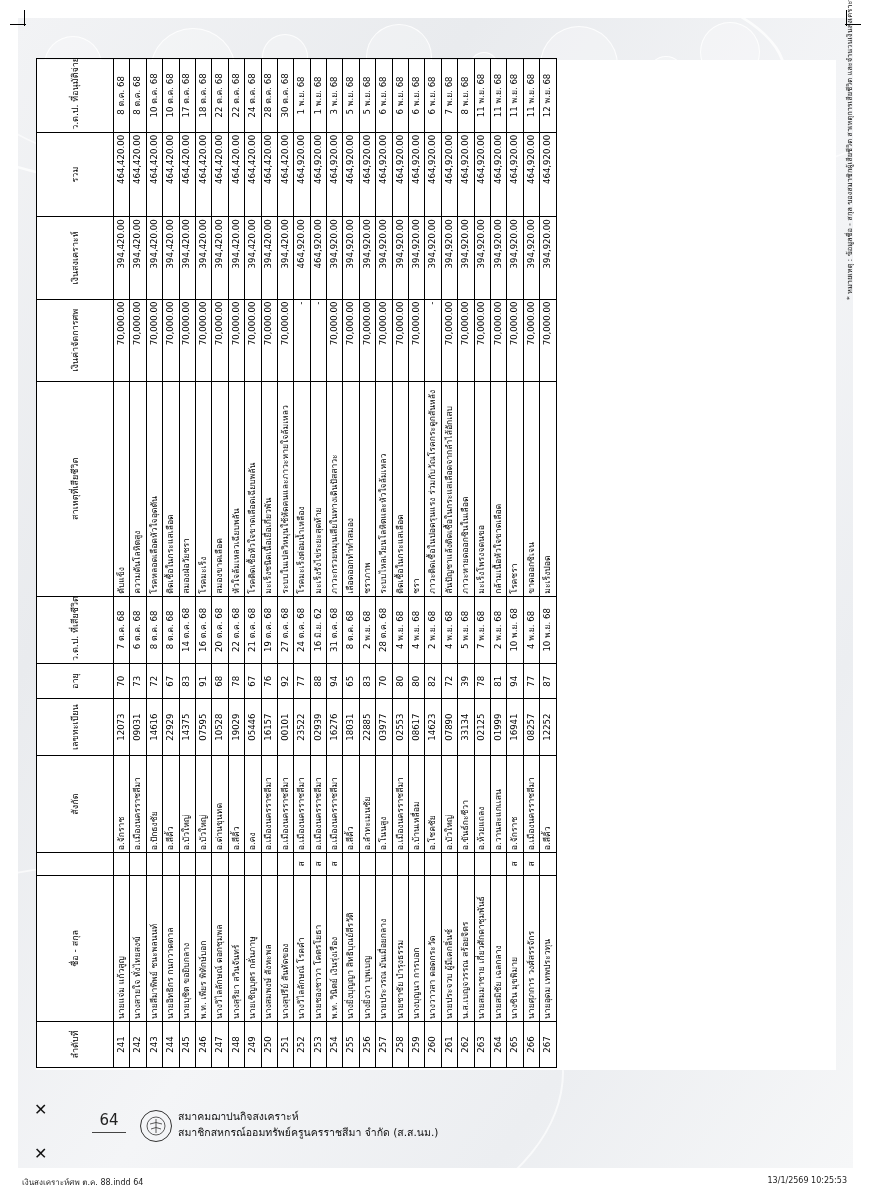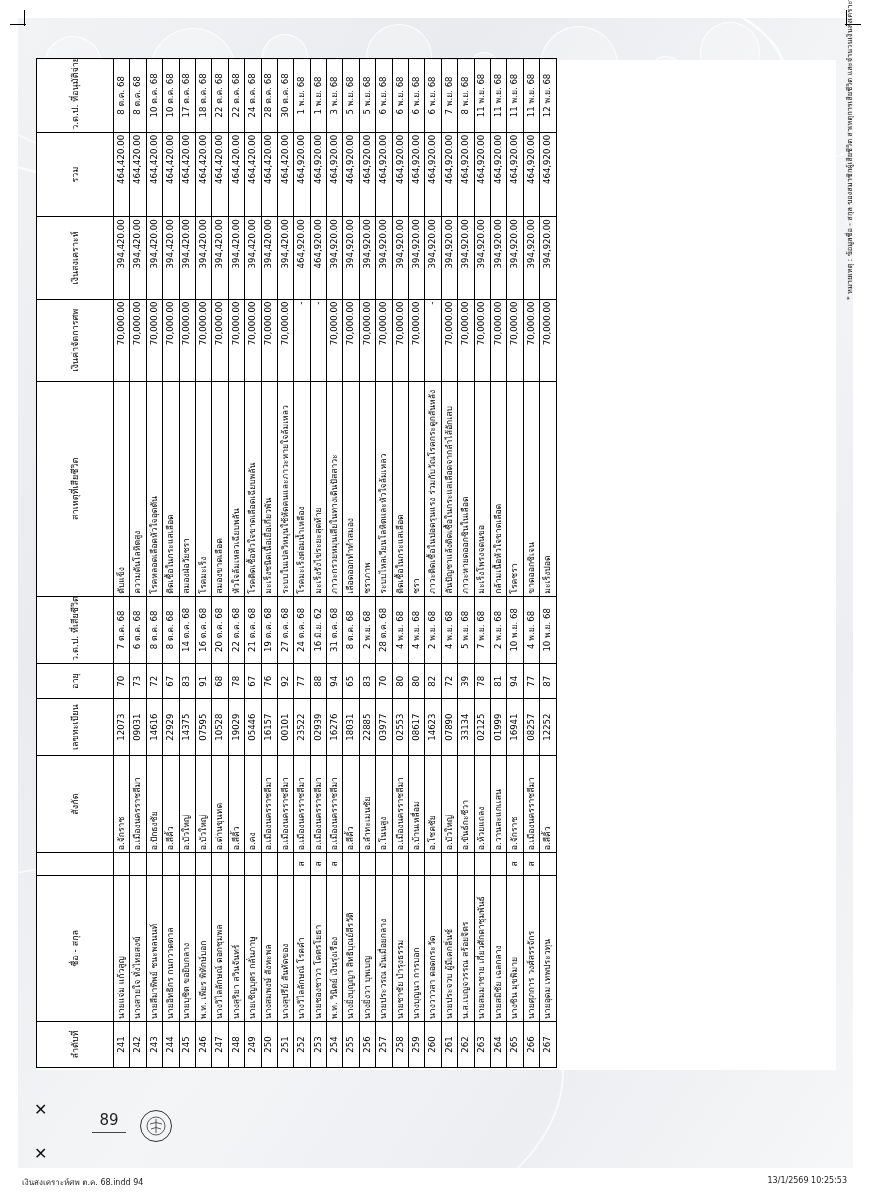--- a/index.html
+++ b/index.html
@@ -558,23 +558,27 @@
             <td class="c-total">464,920.00</td>
             <td class="c-approve">12 พ.ย. 68</td>
           </tr>
         </tbody>
     </table>
   </div>
 
   <div class="note-rot">* หมายเหตุ : ข้อมูลชื่อ - สกุล ของสมาชิกผู้เสียชีวิต สาเหตุการเสียชีวิต และจำนวนเงินสงเคราะห์ที่ได้รับจริง อาจมีการเปลี่ยนแปลงตามข้อเท็จจริง ทั้งนี้เป็นไปตามพระราชบัญญัติคุ้มครองข้อมูลส่วนบุคคล (PDPA) กำหนด</div>
 
   <div class="footer"></div>
-  <div class="pagenum-box">89</div>
+  <div class="pagenum-box">64</div>
   <div class="logo">
     <svg width="20" height="20" viewBox="0 0 20 20">
       <circle cx="10" cy="10" r="9" fill="none" stroke="#333" stroke-width="0.8"></circle>
       <path d="M10 3 L10 17 M4 8 Q10 5 16 8 M5 13 Q10 10 15 13" fill="none" stroke="#333" stroke-width="0.8"></path>
     </svg>
   </div>
-  <div class="foot-file">เงินสงเคราะห์ศพ ต.ค. 68.indd   94</div>
+  <div class="foot-text">
+    <div>สมาคมฌาปนกิจสงเคราะห์</div>
+    <div>สมาชิกสหกรณ์ออมทรัพย์ครูนครราชสีมา จำกัด (ส.ส.นม.)</div>
+  </div>
+  <div class="foot-file">เงินสงเคราะห์ศพ ต.ค. 88.indd   64</div>
   <div class="foot-date">13/1/2569   10:25:53</div>
 
 </div>
 
 </body></html>

